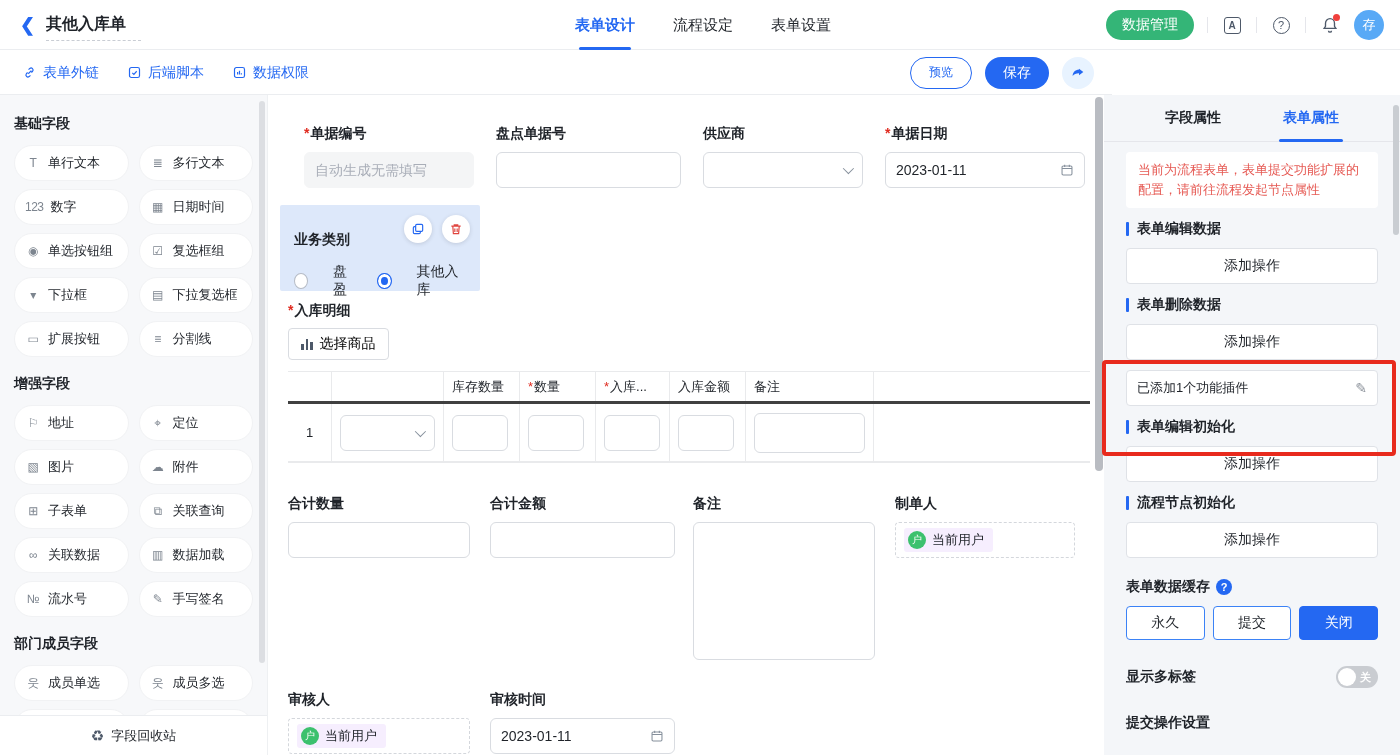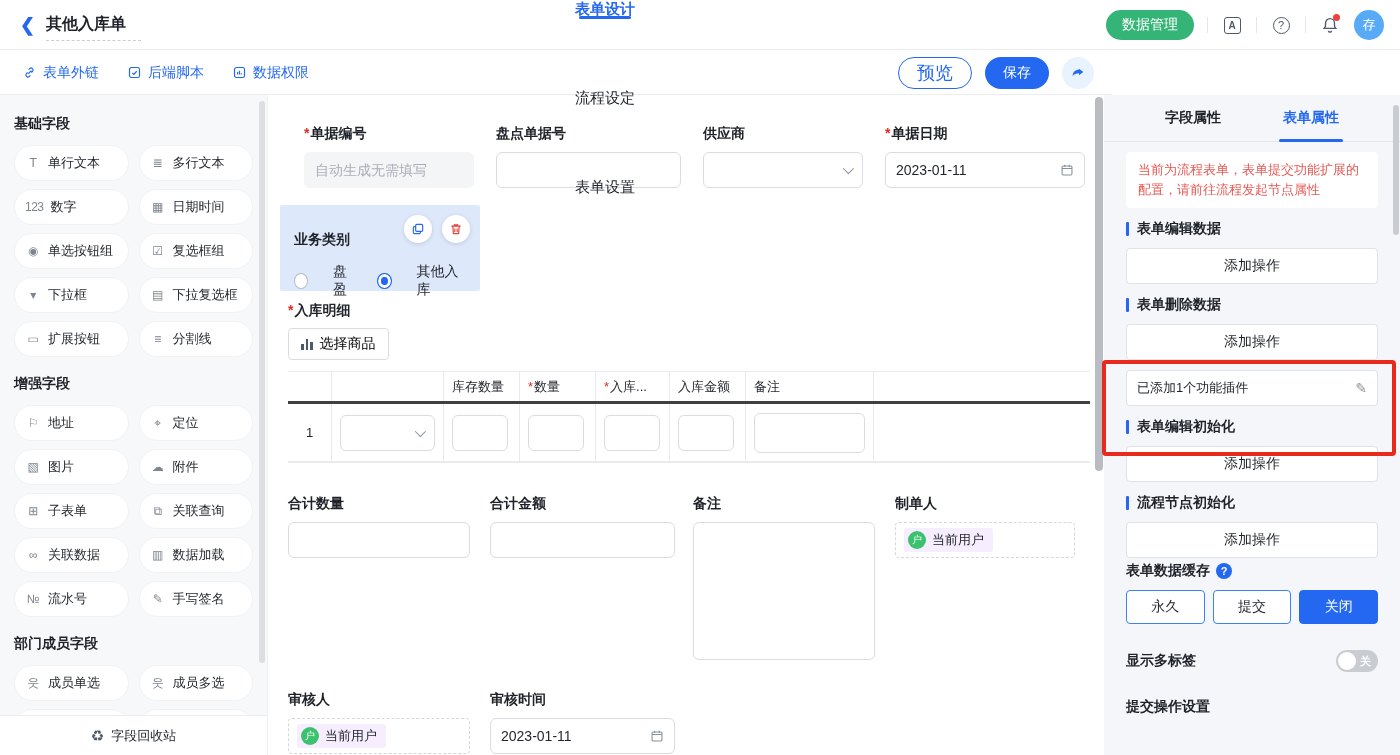--- a/index.html
+++ b/index.html
@@ -6,21 +6,21 @@
   html,body { background:#fff; }
   .app { position:relative; width:1400px; height:755px; overflow:hidden; background:#fff;
          font-family:"Liberation Sans",sans-serif; color:#1f2329; font-size:14px; }
 
   
   .header { position:absolute; left:0; top:0; width:1400px; height:50px; background:#fff;
             border-bottom:1px solid #ebedf0; z-index:5; }
   .back { position:absolute; left:20px; top:14px; color:#2468f2; font-size:18px; font-weight:bold; cursor:pointer; }
   .doc-title { position:absolute; left:46px; top:14px; font-size:16px; font-weight:bold; }
   .title-underline { position:absolute; left:46px; top:40px; width:95px; border-bottom:1px dashed #c9cdd4; }
-  .h-tabs { position:absolute; left:575px; top:0; height:50px; display:flex; gap:70px;flex-direction:column; }
+  .h-tabs { position:absolute; left:575px; top:0; height:50px; display:flex; gap:38px; }
   .h-tab { position:relative; display:flex; align-items:center; font-size:15px; color:#1f2329; cursor:pointer; }
   .h-tab.active { color:#2468f2; font-weight:bold; }
   .h-tab.active::after { content:""; position:absolute; left:4px; right:4px; bottom:0; height:3px; background:#2468f2; border-radius:2px; }
   .h-right { position:absolute; right:16px; top:0; height:50px; display:flex; align-items:center; gap:13px; }
   .btn-green { height:30px; padding:0 16px; background:#34b577; color:#fff; border:none; border-radius:15px;
                font-size:14px; display:flex; align-items:center; cursor:pointer; }
   .h-div { width:1px; height:16px; background:#e5e6eb; }
   .h-icon { width:22px; height:22px; display:flex; align-items:center; justify-content:center; color:#4e5969; cursor:pointer; position:relative; }
   .book-ic { width:17px; height:17px; border:1.6px solid #4e5969; border-radius:3px; font-size:10px; font-weight:bold;
              display:flex; align-items:center; justify-content:center; }
@@ -30,21 +30,21 @@
   .avatar { width:30px; height:30px; border-radius:50%; background:#58a9f6; color:#fff; font-size:13px;
             display:flex; align-items:center; justify-content:center; cursor:pointer; }
 
   
   .toolbar { position:absolute; left:0; top:50px; width:1112px; height:45px; background:#fff;
              border-bottom:1px solid #ebedf0; z-index:4; }
   .t-links { position:absolute; left:22px; top:0; height:45px; display:flex; gap:28px; align-items:center; }
   .t-link { display:flex; align-items:center; gap:6px; color:#2468f2; font-size:14px; cursor:pointer; }
   .t-right { position:absolute; right:18px; top:0; height:45px; display:flex; gap:13px; align-items:center; }
   .btn-outline { height:32px; padding:0 18px; background:#fff; color:#2468f2; border:1px solid #2468f2;
-                 border-radius:16px; font-size:18px; cursor:pointer; }
+                 border-radius:16px; font-size:12px; cursor:pointer; }
   .btn-primary { height:32px; padding:0 18px; background:#2468f2; color:#fff; border:none;
                  border-radius:16px; font-size:14px; cursor:pointer; }
   .btn-share { width:32px; height:32px; border-radius:50%; background:#e8f3ff; border:none; display:flex;
                align-items:center; justify-content:center; cursor:pointer; }
 
   
   .sidebar { position:absolute; left:0; top:95px; width:268px; bottom:0; background:#f7f8fa;
              border-right:1px solid #eef0f2; padding:20px 14px 0 14px; overflow:hidden; }
   .s-title { font-size:14px; font-weight:bold; margin-bottom:12px; }
   .s-grid { display:grid; grid-template-columns:1fr 1fr; gap:8px 10px; margin-bottom:18px; }
@@ -116,21 +116,21 @@
   .p-tab.active::after { content:""; position:absolute; left:-4px; right:-4px; bottom:0; height:3px; background:#2468f2; border-radius:2px; }
   .p-body { padding:10px 22px 0 22px; }
   .warn { background:#fff; border-radius:4px; padding:8px 12px; color:#e65a54; font-size:13px; line-height:20px; }
   .sec-title { margin-top:12px; display:flex; align-items:center; gap:8px; font-weight:bold; font-size:14px; height:18px; }
   .sec-bar { width:3px; height:14px; background:#2468f2; border-radius:1px; }
   .btn-add { margin-top:10px; width:100%; height:36px; background:#fff; border:1px solid #dfe2e7; border-radius:4px;
              font-size:14px; color:#1f2329; cursor:pointer; font-family:inherit; }
   .plug { margin-top:10px; width:100%; height:36px; background:#fff; border:1px solid #dfe2e7; border-radius:4px;
           display:flex; align-items:center; justify-content:space-between; padding:0 10px; font-size:13px; cursor:pointer; }
   .pencil { color:#8a9099; font-size:14px; }
-  .cache-title { margin-top:4px; display:flex; align-items:center; gap:6px; font-weight:bold; font-size:14px; }
+  .cache-title { margin-top:20px; display:flex; align-items:center; gap:6px; font-weight:bold; font-size:14px; }
   .q-blue { width:16px; height:16px; border-radius:50%; background:#2468f2; color:#fff; font-size:11px; font-weight:bold;
             display:flex; align-items:center; justify-content:center; }
   .seg { margin-top:10px; display:flex; gap:8px; }
   .seg button { flex:1; height:34px; background:#fff; border:1px solid #3b82f6; border-radius:4px; font-size:14px;
                 cursor:pointer; font-family:inherit; color:#1f2329; }
   .seg button.on { background:#2468f2; border-color:#2468f2; color:#fff; }
   .mt-row { margin-top:26px; display:flex; align-items:center; justify-content:space-between; font-weight:bold; font-size:14px; }
   .toggle { width:42px; height:22px; background:#c9ccd1; border-radius:11px; position:relative; cursor:pointer; }
   .toggle .knob { position:absolute; left:2px; top:2px; width:18px; height:18px; background:#fff; border-radius:50%; }
   .toggle .tg-txt { position:absolute; right:7px; top:4px; color:#fff; font-size:11px; font-weight:bold; }

